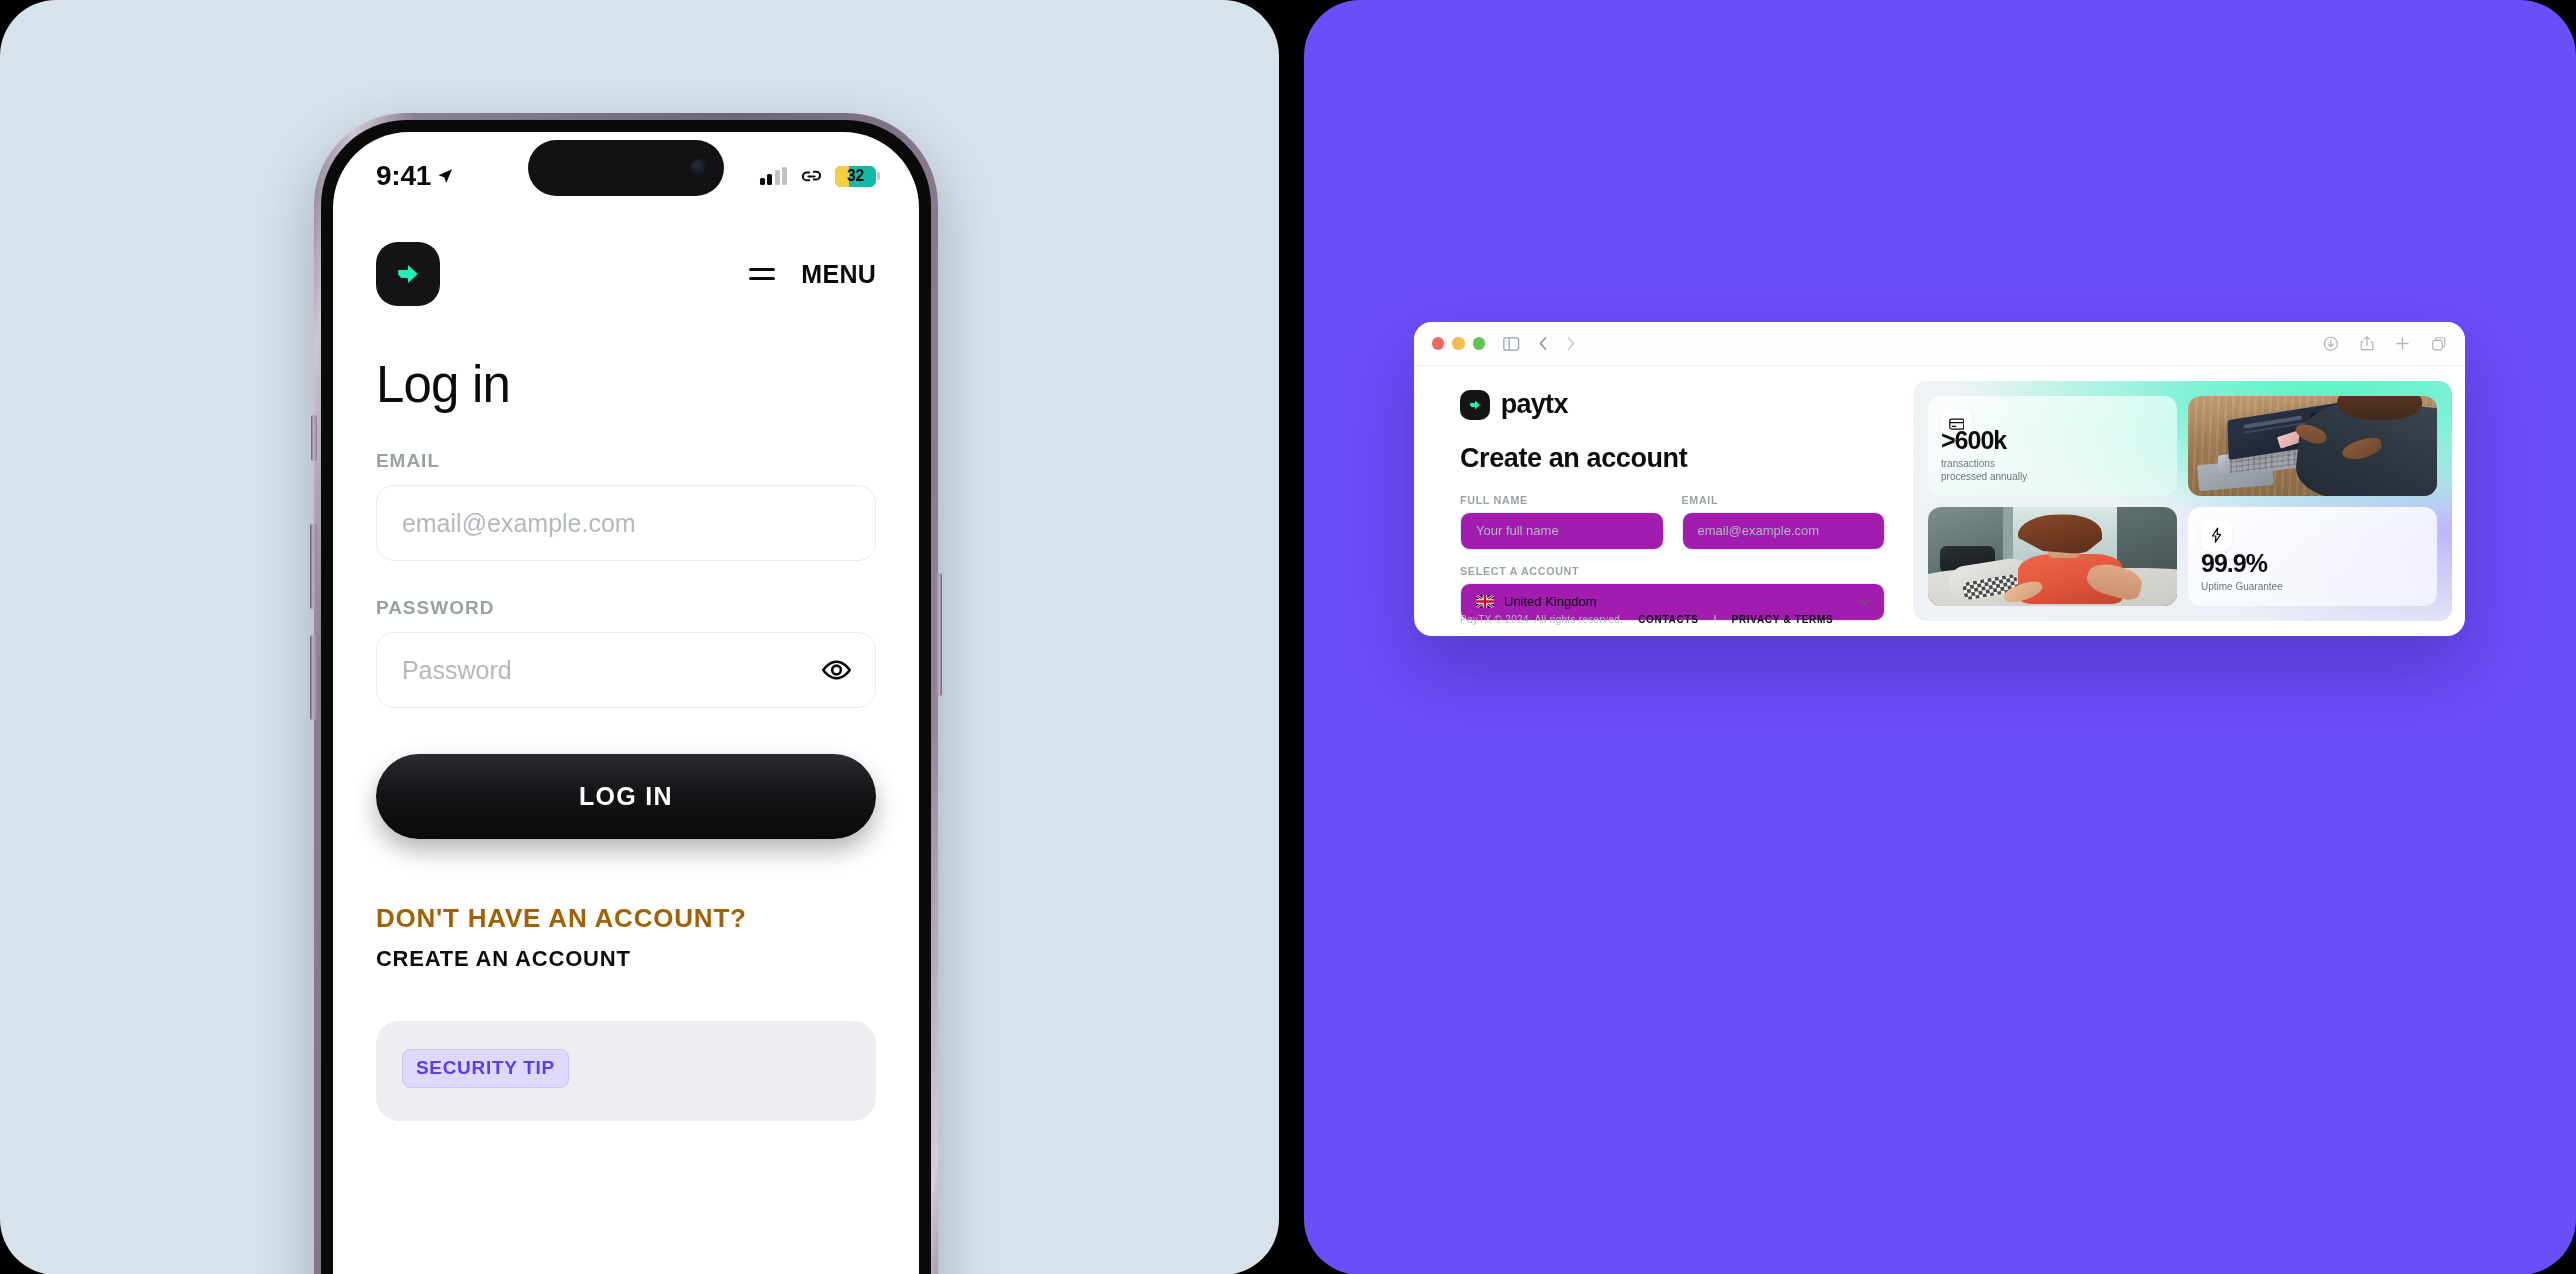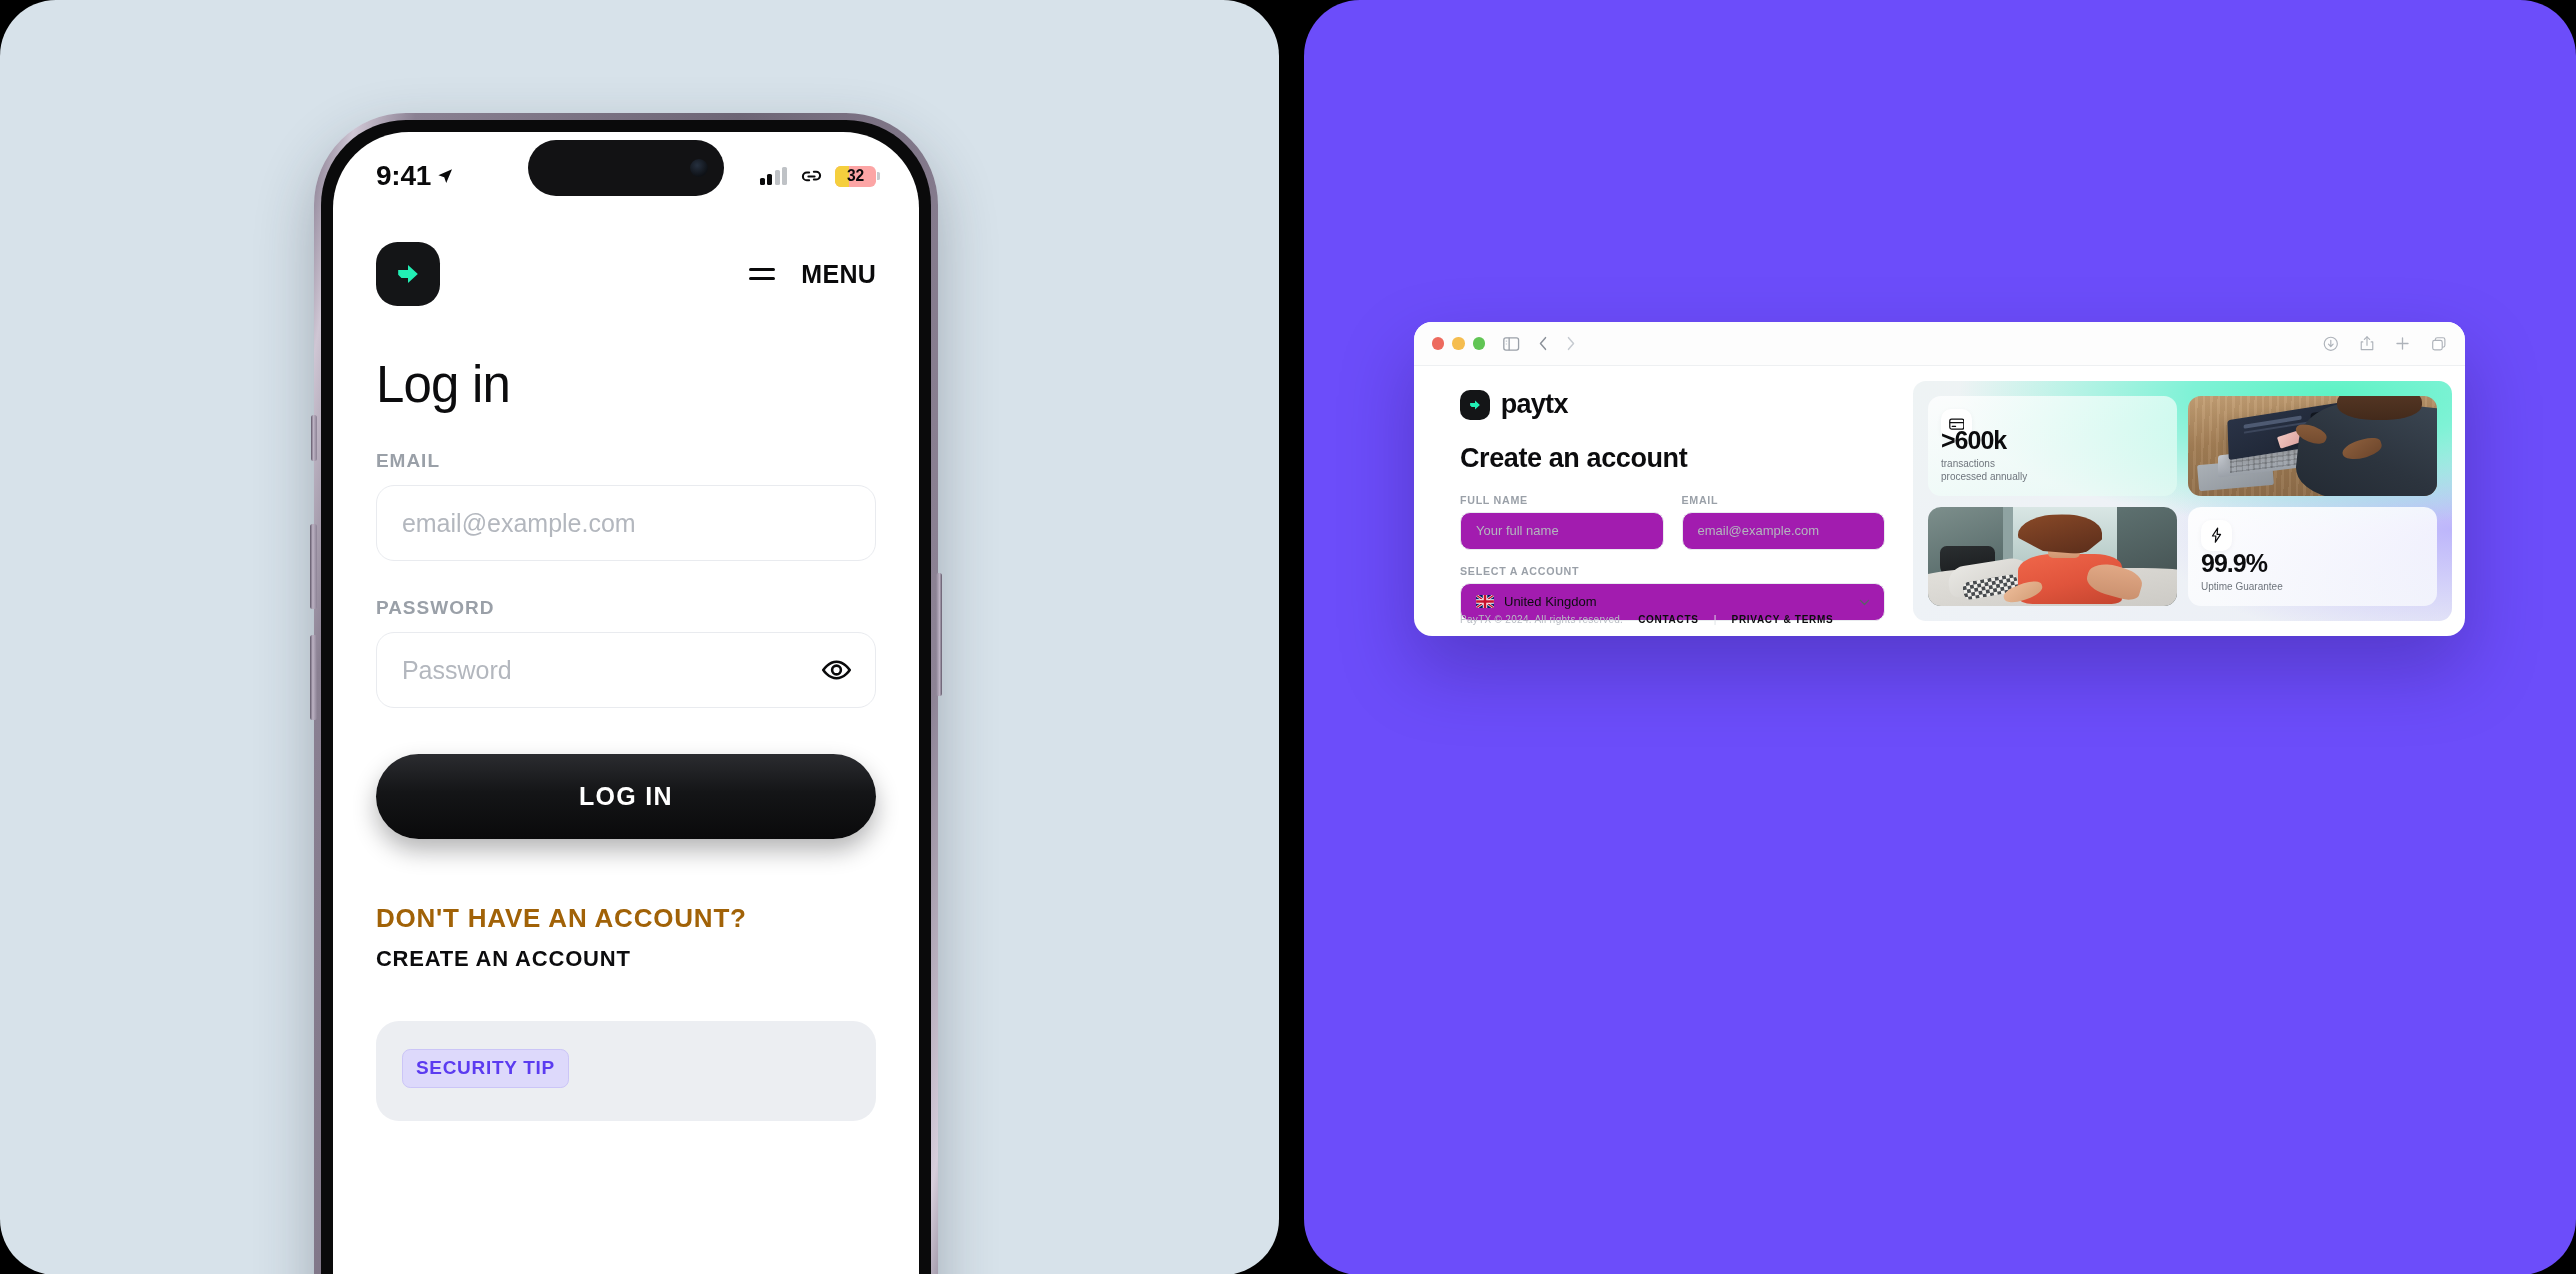--- a/index.html
+++ b/index.html
@@ -69,21 +69,21 @@
   .sb-right { display: flex; align-items: center; gap: 11.5px; }
   .bars { display: flex; align-items: flex-end; gap: 2.5px; height: 16.4px; }
   .bars i { display:block; width: 5px; border-radius: 1.6px; background: #0a0a0b; }
   .bars i:nth-child(1){ height: 6.6px; }
   .bars i:nth-child(2){ height: 10.7px; }
   .bars i:nth-child(3){ height: 15px; background:#bfc2c6; }
   .bars i:nth-child(4){ height: 18px; background:#bfc2c6; }
   .chain { width: 25px; height: 18px; }
   .battery {
     position: relative; width: 41px; height: 21.4px; border-radius: 5.8px;
-    background: #fca5a5; display:flex; align-items:center;
+    background: #14b8a6; display:flex; align-items:center;
   }
   .battery-fill {
     position:absolute; left:0; top:0; bottom:0; width: 34%; border-radius: 5.8px 0 0 5.8px;
     background: #f5cf3d;
   }
   .battery-num {
     position: relative; z-index:2; width:100%; text-align:center;
     font-size: 15.6px; font-weight: 700; color:#0a0a0b;
   }
   .battery:after{ content:''; position:absolute; right:-4.1px; top:6.6px; width:3.3px;height:8.2px;

